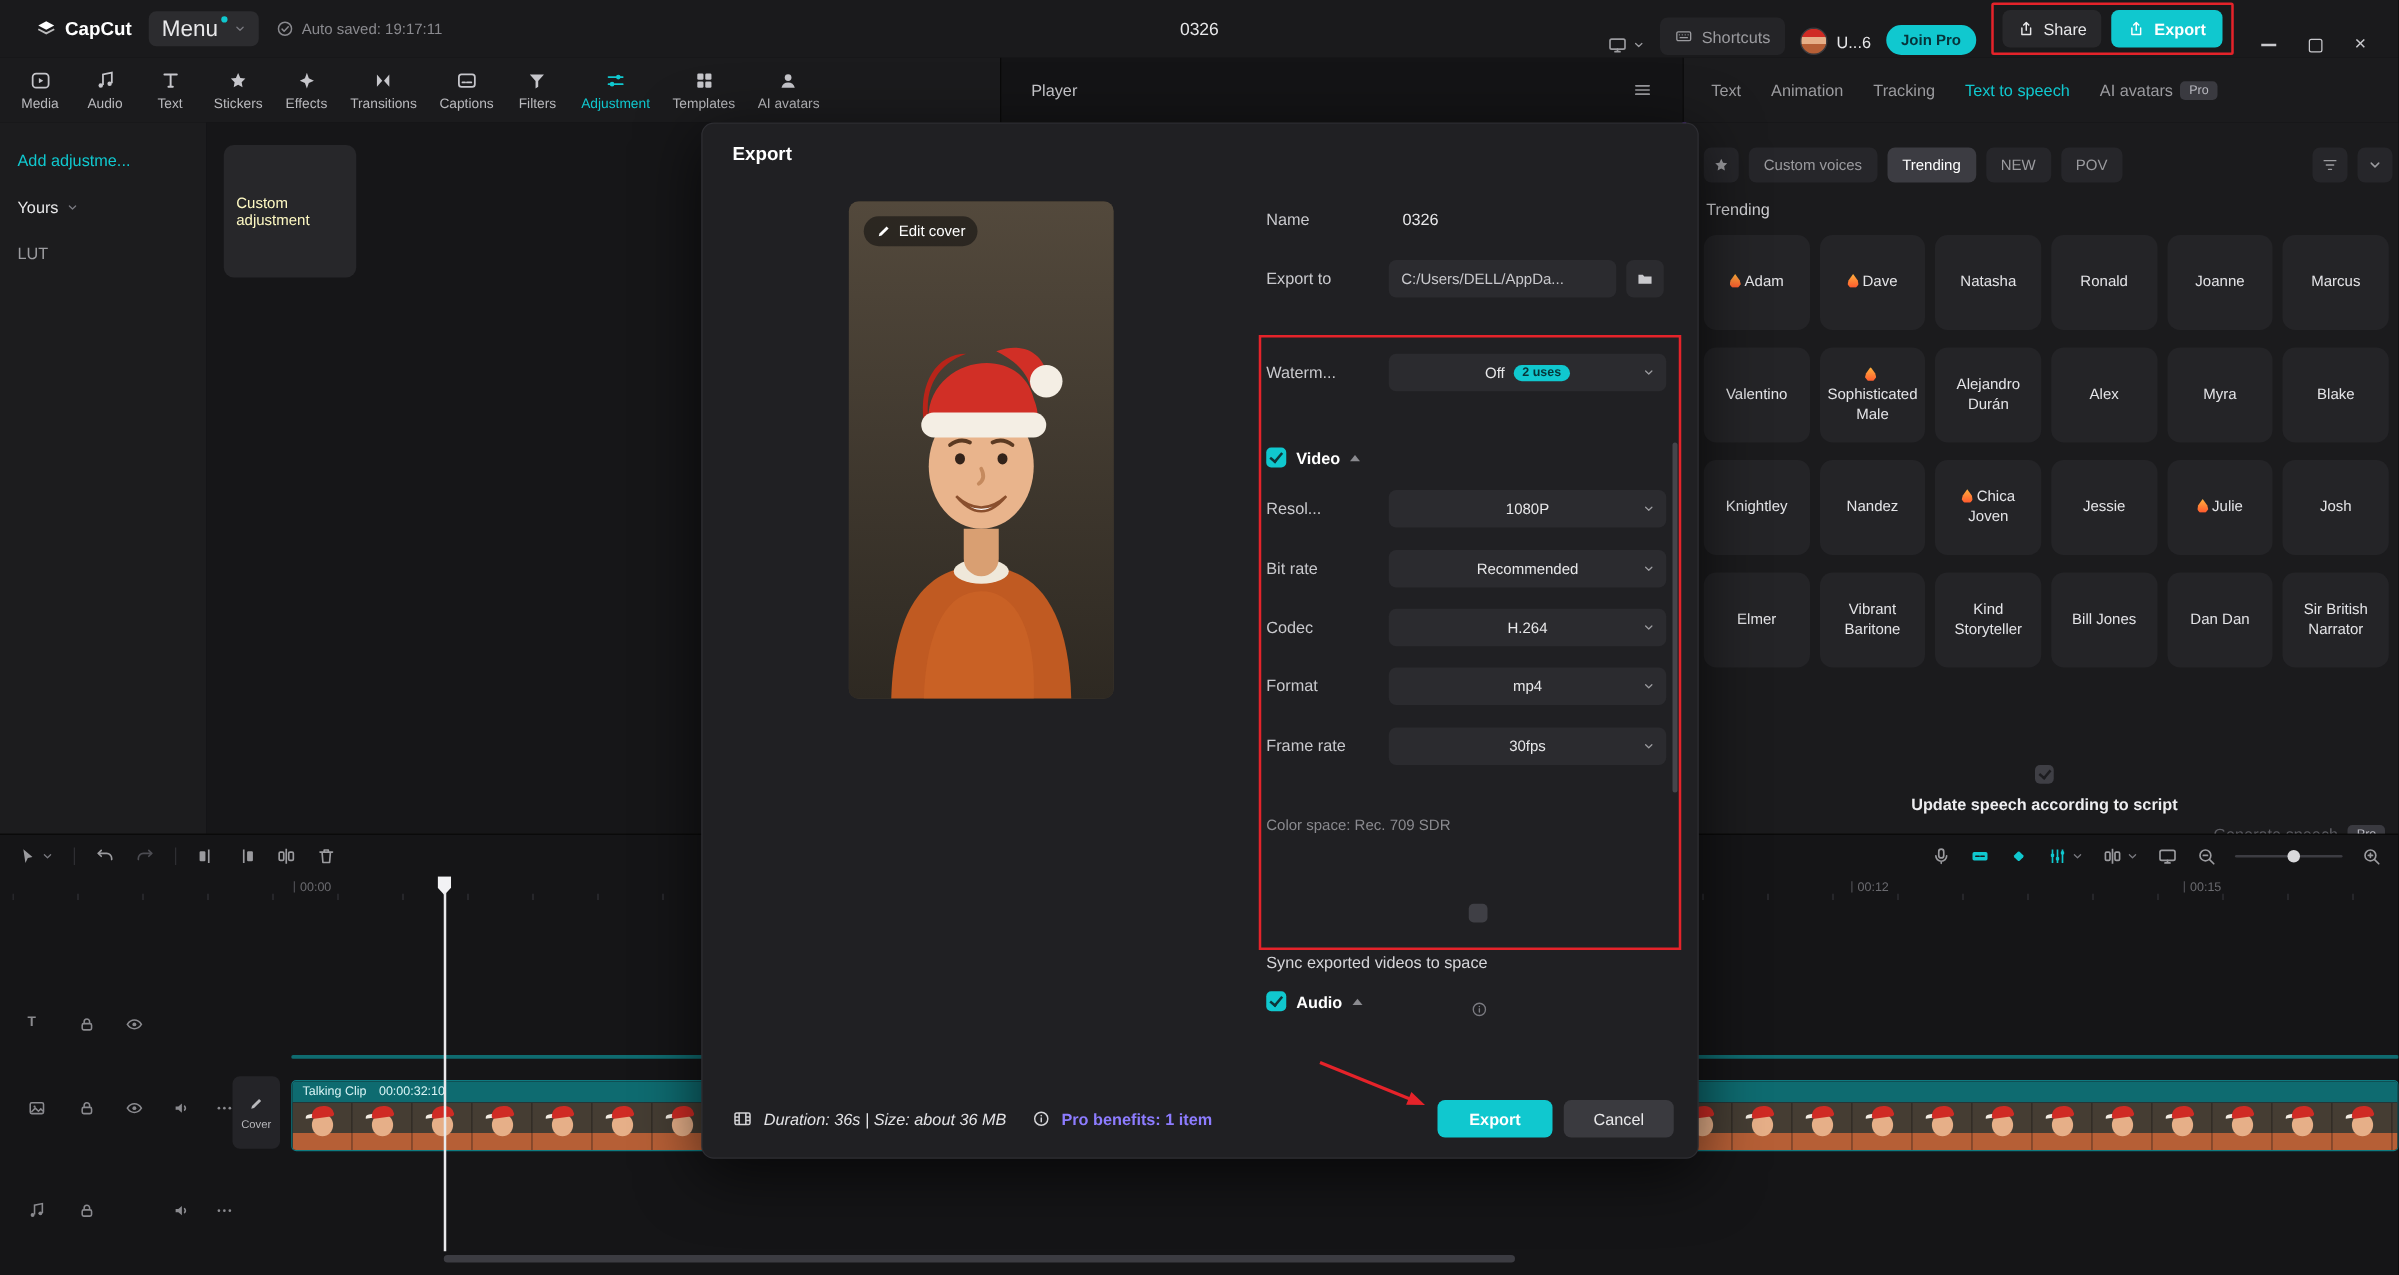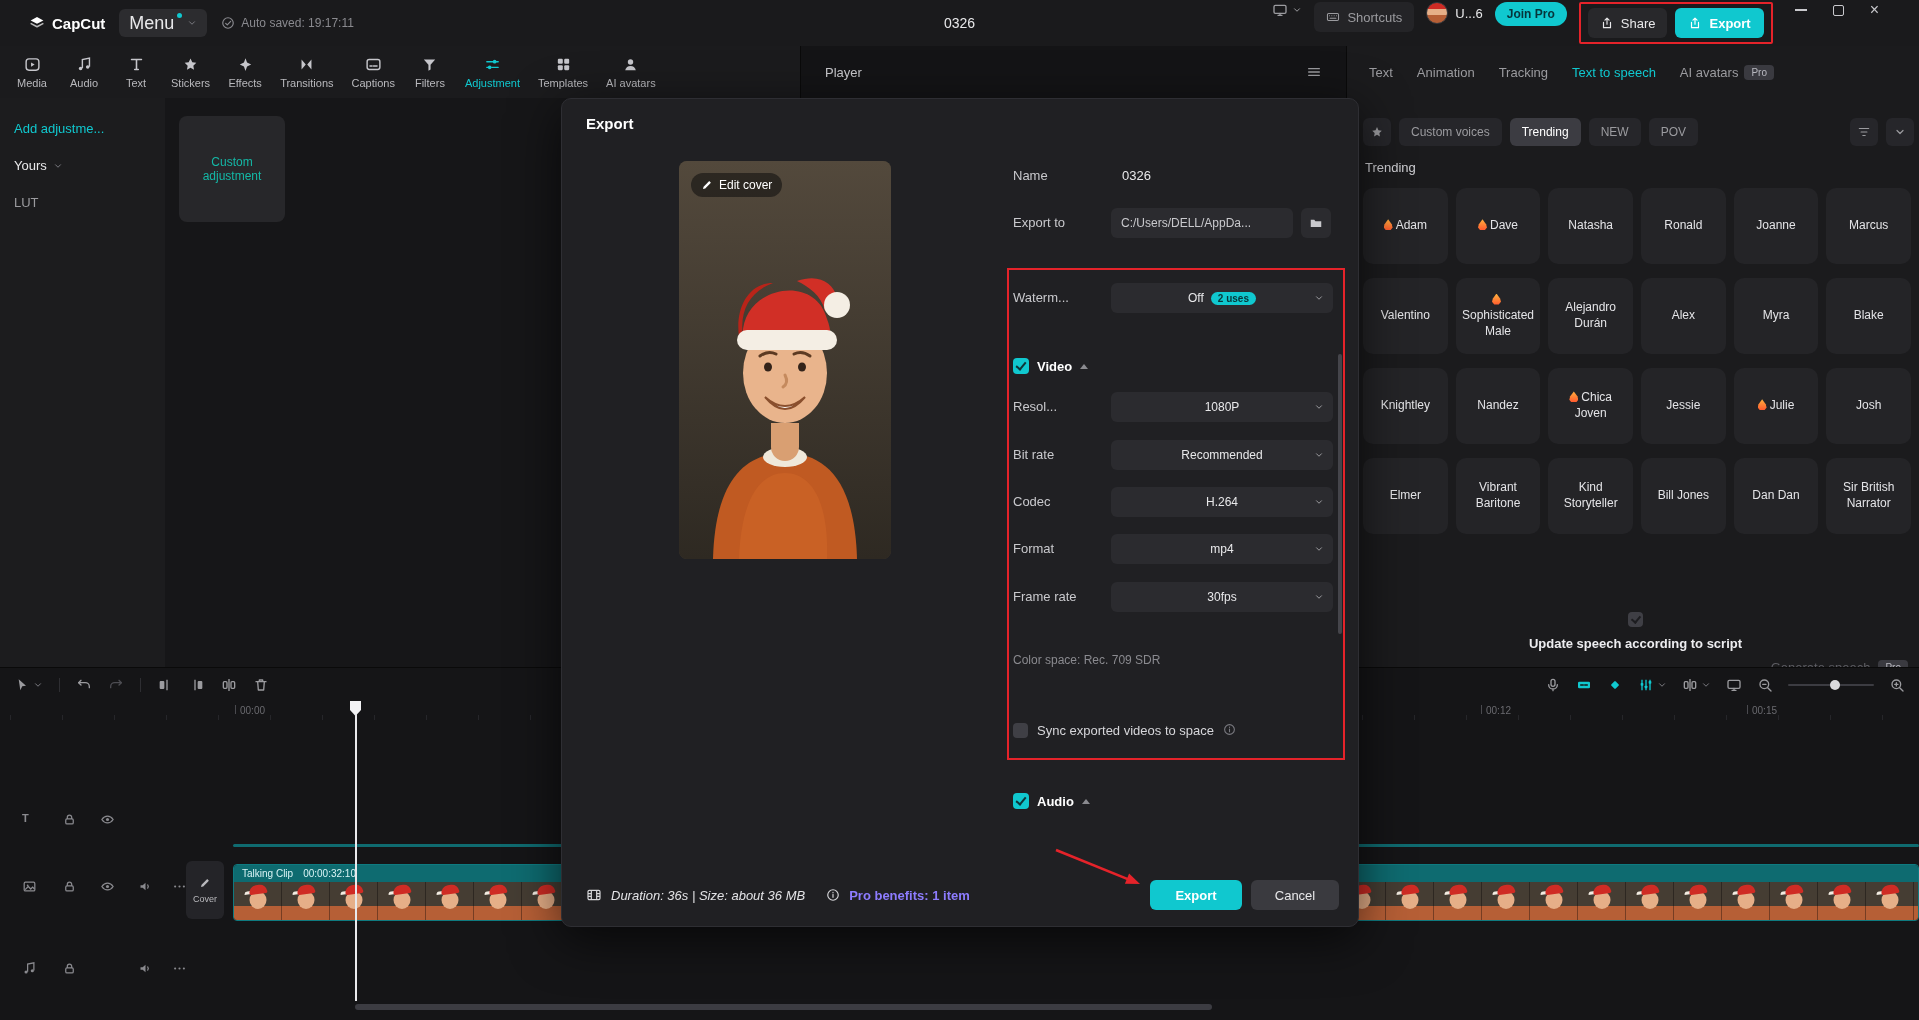--- a/index.html
+++ b/index.html
@@ -12,21 +12,21 @@
   .dim{color:#7a7a80}.light{color:#d5d5d8}
 
   
   #topbar{position:absolute;top:0;left:0;width:100%;height:46px;background:#1a1a1c;display:flex;align-items:center;z-index:10;}
   .tb-left{display:flex;align-items:center;gap:14px;padding-left:28px;}
   .logo{display:flex;align-items:center;gap:6px;font-weight:700;font-size:15px;color:#fff;}
   .menu-btn{height:28px;padding:0 10px;background:#2c2c2f;border:none;border-radius:6px;color:#e8e8ea;font-size:18px;display:flex;align-items:center;gap:5px;cursor:pointer;font-family:inherit;}
   .menu-dot{width:5px;height:5px;border-radius:50%;background:var(--accent);align-self:flex-start;margin-top:4px;margin-left:-2px;}
   .autosave{display:flex;align-items:center;gap:6px;color:#8a8a8f;font-size:12px;}
   .tb-title{position:absolute;left:0;right:0;text-align:center;font-size:14px;color:#e8e8ea;pointer-events:none;}
-  .tb-right{margin-left:auto;display:flex;align-items:flex-start;gap:12px;padding-right:24px;position:relative;z-index:2;}
+  .tb-right{margin-left:auto;display:flex;align-items:flex-end;gap:12px;padding-right:10px;position:relative;z-index:2;}
   .disp-group{display:flex;align-items:center;gap:4px;color:#9b9b9f;}
   .shortcuts-btn{height:30px;padding:0 12px;border:none;border-radius:6px;background:#242427;color:#9b9b9f;font-size:13px;display:flex;align-items:center;gap:7px;font-family:inherit;}
   .user{display:flex;align-items:center;gap:7px;font-size:13px;color:#e8e8ea;}
   .avatar{width:22px;height:22px;border-radius:50%;background:linear-gradient(#cf2b24 32%,#e6af88 32% 62%,#b65f36 62%);border:1px solid #3a3a3e;}
   .joinpro{height:24px;padding:0 12px;border:none;border-radius:12px;background:var(--accent);color:#06343a;font-weight:700;font-size:12px;font-family:inherit;}
   .red-wrap{display:flex;align-items:center;gap:8px;border:2px solid var(--red);padding:4px 7px;border-radius:2px;}
   .share-btn{height:30px;padding:0 12px;border:none;border-radius:6px;background:#28282b;color:#e8e8ea;font-size:13px;display:flex;align-items:center;gap:7px;font-family:inherit;}
   .export-btn-top{height:30px;padding:0 13px;border:none;border-radius:6px;background:var(--accent);color:#fff;font-weight:700;font-size:13px;display:flex;align-items:center;gap:7px;font-family:inherit;}
   .win{display:flex;align-items:center;gap:26px;padding:0 16px 0 10px;color:#c9c9cd;}
   .win-min{width:12px;height:2px;background:#c9c9cd;display:block;}
@@ -46,21 +46,21 @@
   .rtab.active{color:var(--accent);}
   .badge-pro{background:#3a3a40;color:#b9b9c0;font-size:10px;padding:2px 7px;border-radius:4px;}
 
   
   #left-sub{position:absolute;top:98px;left:0;width:165px;height:569px;background:#1c1c1e;padding-top:12px;}
   .litem{padding:11px 14px;font-size:13px;cursor:pointer;display:flex;align-items:center;gap:6px;}
   .litem.teal{color:var(--accent);}
   .litem.plain{color:#e8e8ea;}
   .litem.mute{color:#9b9b9f;}
   #left-content{position:absolute;top:98px;left:165px;width:635px;height:569px;background:#161618;}
-  .adj-card{position:absolute;left:14px;top:18px;width:106px;height:106px;background:#27272a;border-radius:8px;display:flex;align-items:center;justify-content:center;text-align:center;font-size:12px;color:#14b8a6;padding:10px;cursor:pointer;}
+  .adj-card{position:absolute;left:14px;top:18px;width:106px;height:106px;background:#27272a;border-radius:8px;display:flex;align-items:center;justify-content:center;text-align:left;font-size:12px;color:#fef9c3;padding:10px;cursor:pointer;}
   #player-panel{position:absolute;top:98px;left:800px;width:546px;height:569px;background:#121214;}
 
   
   #right-panel{position:absolute;top:98px;left:1346px;width:582px;height:569px;background:#1b1b1d;border-left:3px solid #6d28d9;}
   #chips-row{position:absolute;top:20px;left:14px;right:14px;display:flex;align-items:center;gap:8px;}
   .chip-sq{width:28px;height:28px;border-radius:6px;background:#26262a;display:flex;align-items:center;justify-content:center;color:#9b9b9f;cursor:pointer;flex:none;}
   #chips-mid{display:flex;align-items:center;gap:8px;}
   .chip{height:28px;padding:0 12px;border-radius:6px;background:#26262a;color:#9b9b9f;font-size:12px;display:flex;align-items:center;cursor:pointer;white-space:nowrap;}
   .chip.selected{background:#3c3c42;color:#fff;}
   .chips-spacer{flex:1;}
@@ -117,21 +117,21 @@
   .fcontrol{position:absolute;left:549px;width:222px;height:30px;background:#2b2b2f;border-radius:6px;display:flex;align-items:center;justify-content:center;gap:7px;font-size:12px;color:#e8e8ea;cursor:pointer;}
   .fcontrol .chev-abs{position:absolute;right:9px;color:#9b9b9f;}
   .badge-uses{background:var(--accent);color:#073538;font-size:10px;font-weight:700;padding:1px 7px;border-radius:8px;}
   .sect{position:absolute;left:451px;display:flex;align-items:center;gap:8px;height:18px;}
   .sect-label{font-size:13px;font-weight:700;color:#fff;}
   .caret-up{width:0;height:0;border-left:4px solid transparent;border-right:4px solid transparent;border-bottom:5px solid #8a8a8f;display:inline-block;cursor:pointer;}
   .cb-teal{width:16px;height:16px;border-radius:4px;background:var(--accent);position:relative;display:inline-block;flex:none;cursor:pointer;}
   .cb-teal::after{content:"";position:absolute;left:5px;top:2px;width:4px;height:8px;border:solid #0e3538;border-width:0 2px 2px 0;transform:rotate(40deg);}
   .colorspace{position:absolute;left:451px;font-size:12px;color:#8a8a8f;}
   .dlg-scrollbar{position:absolute;left:776px;top:255px;width:4px;height:280px;border-radius:2px;background:#45454b;cursor:pointer;}
-  .sync-row{position:absolute;left:451px;display:flex;align-items:flex-start;gap:9px;}
+  .sync-row{position:absolute;left:451px;display:flex;align-items:flex-end;gap:24px;flex-direction:column;}
   .sync-label{font-size:13px;color:#d6d6da;}
   .dlg-footer{position:absolute;left:0;right:0;bottom:14px;height:34px;display:flex;align-items:center;padding:0 19px 0 24px;gap:9px;}
   .meta{font-size:13px;color:#e3e3e6;margin-right:12px;font-style:italic;}
   .pro-benefits{font-size:13px;font-weight:700;color:var(--purple);cursor:pointer;}
   .spacer{flex:1;}
   .btn-export{width:92px;height:30px;background:var(--accent);color:#fff;font-weight:700;font-size:13px;border-radius:6px;border:none;font-family:inherit;cursor:pointer;}
   .btn-cancel{width:88px;height:30px;background:#3a3a3f;color:#e8e8ea;font-size:13px;border-radius:6px;border:none;font-family:inherit;cursor:pointer;}
 
   
   #anno-settings{position:absolute;left:1007px;top:268px;width:338px;height:492px;border:2px solid var(--red);z-index:90;pointer-events:none;}

